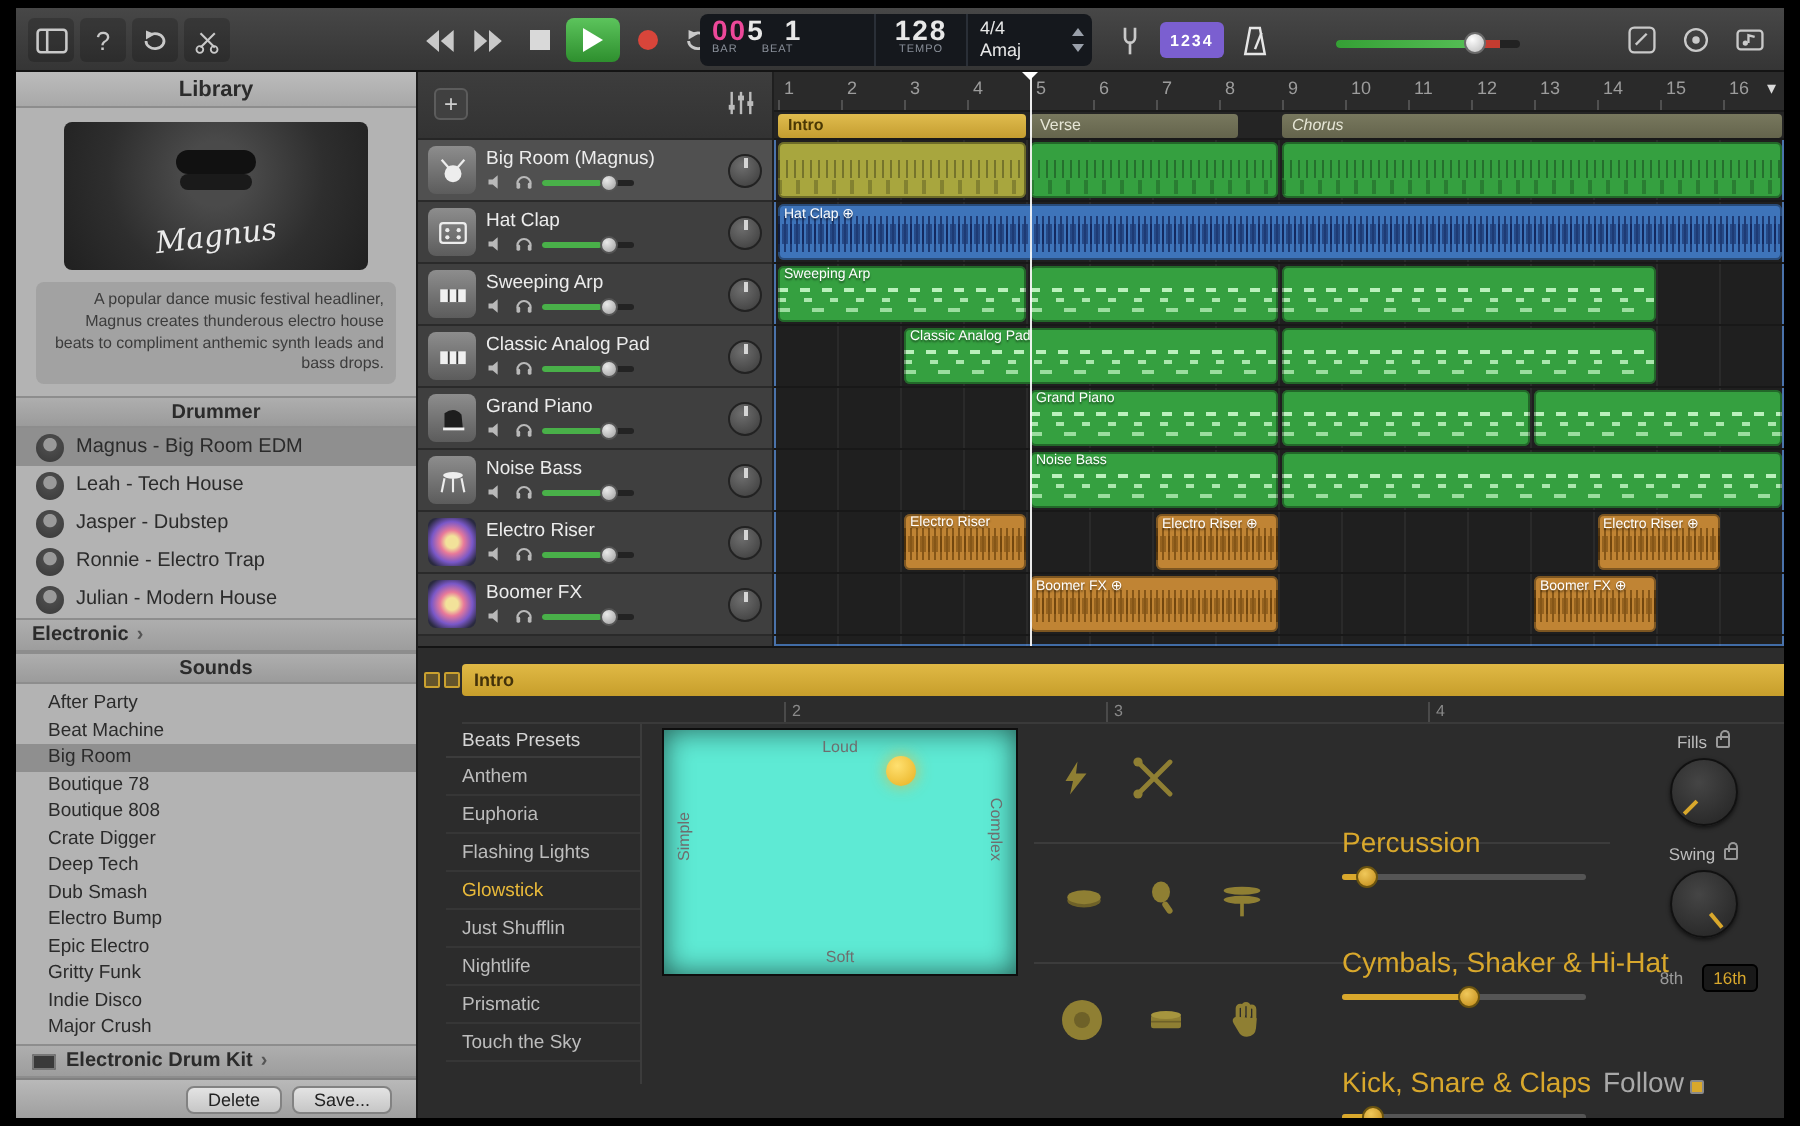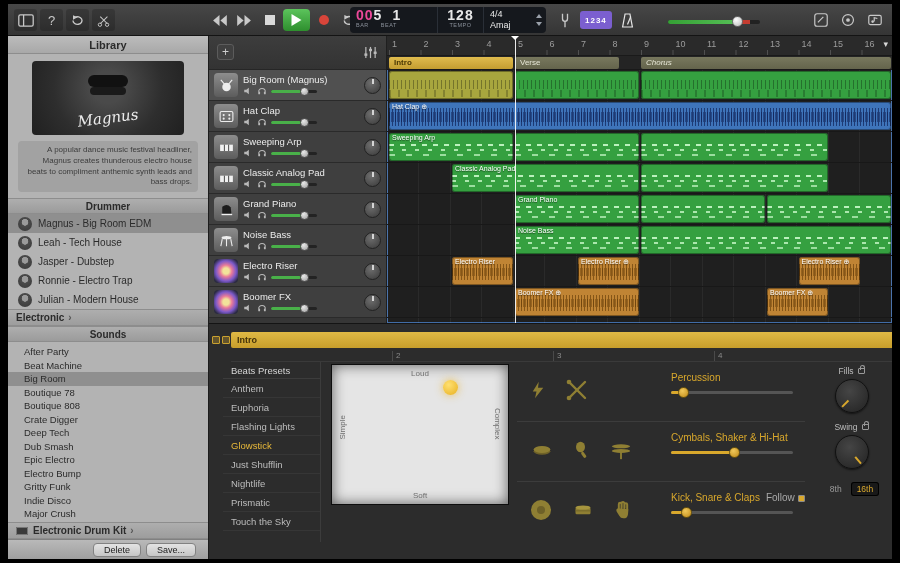--- a/index.html
+++ b/index.html
@@ -165,36 +165,36 @@
                   line-height:16px; padding-left:6px; border-radius:2px 0 0 2px; }
   .ed-ruler { position:absolute; left:22px; top:26px; right:0; height:12px; border-bottom:1px solid #3a3a3a; }
   .edmark { position:absolute; top:1px; font-size:8px; color:#8a8a8a; border-left:1px solid #4a4a4a; padding-left:3px; height:10px; }
   .ed-body { position:absolute; left:0; top:38px; width:100%; height:180px; }
   .presets { position:absolute; left:14px; top:0; width:98px; height:100%; border-right:1px solid #3c3c3c; }
   .ptitle { height:17px; line-height:17px; font-size:9.5px; color:#d6d6d6; padding-left:8px;
             border-bottom:1px solid #3c3c3c; }
   .pitem { height:19px; line-height:19px; font-size:9.5px; color:#bdbdbd; padding-left:8px;
            border-bottom:1px solid #363636; white-space:nowrap; overflow:hidden; }
   .pitem.sel { color:#e8b93a; }
-  .xypad { position:absolute; left:122px; top:2px; width:178px; height:141px; background:#e5e5e5;
+  .xypad { position:absolute; left:122px; top:2px; width:178px; height:124px; background:#5eead4;
            border:1px solid #0e0e0e; box-shadow:inset 0 0 14px rgba(0,0,0,.6); }
   .xy-l { position:absolute; font-size:8px; color:#6e6e6e; }
   .xy-l.top { top:4px; left:50%; transform:translateX(-50%); }
   .xy-l.bottom { bottom:4px; left:50%; transform:translateX(-50%); }
   .xy-l.left { left:-2px; top:50%; transform:rotate(-90deg) translateX(50%); transform-origin:center; }
   .xy-l.right { right:-6px; top:50%; transform:rotate(90deg) translateX(-50%); transform-origin:center; }
   .puck { position:absolute; width:15px; height:15px; border-radius:50%;
           background:radial-gradient(circle at 38% 32%, #ffe070, #e8b020); box-shadow:0 0 8px rgba(235,185,60,.8); }
   .drumzone { position:absolute; left:308px; top:0; width:288px; height:100%; }
   .drow { position:relative; height:60px; border-bottom:1px solid #3c3c3c; }
   .drow:last-child { border-bottom:none; }
   .dicons { position:absolute; left:4px; top:0; height:100%; width:148px; display:flex; align-items:center; gap:18px;
             justify-content:flex-start; padding-left:8px; }
   .dctrl { position:absolute; right:4px; top:10px; width:130px; }
-  .dlabel { font-size:10px; color:#d9a82c; white-space:nowrap; }
+  .dlabel { font-size:14px; color:#d9a82c; white-space:nowrap;margin-top:41px; }
   .dlabel .follow { color:#a9a9a9; margin-left:6px; }
   .fcheck { display:inline-block; width:7px; height:7px; border:1px solid #8a8a8a; border-radius:1px;
             background:#d9a82c; margin-left:3px; vertical-align:-1px; }
   .dslide { position:relative; margin-top:8px; width:122px; height:3px; background:#555; border-radius:2px; }
   .dfill { position:absolute; left:0; top:0; height:100%; background:#d9a82c; border-radius:2px; display:block; }
   .dknob { position:absolute; top:-4px; width:11px; height:11px; border-radius:50%;
            background:radial-gradient(circle at 38% 32%, #f0c85a, #c08a18); border:1px solid #6b5410; display:block; }
   .rightpanel { position:absolute; left:602px; top:0; width:81px; height:100%; display:flex; flex-direction:column;
                 align-items:center; padding-top:4px; }
   .knoblabel { font-size:8.5px; color:#bdbdbd; display:flex; align-items:center; margin-bottom:3px; }
@@ -375,22 +375,22 @@
     <div class="sb-bar">Sounds</div>
     <div id="soundlist" class="soundlist">
           <div class="sitem">After Party</div>
           <div class="sitem">Beat Machine</div>
           <div class="sitem selected">Big Room</div>
           <div class="sitem">Boutique 78</div>
           <div class="sitem">Boutique 808</div>
           <div class="sitem">Crate Digger</div>
           <div class="sitem">Deep Tech</div>
           <div class="sitem">Dub Smash</div>
+          <div class="sitem">Electro Bump</div>
           <div class="sitem">Epic Electro</div>
-          <div class="sitem">Electro Bump</div>
           <div class="sitem">Gritty Funk</div>
           <div class="sitem">Indie Disco</div>
           <div class="sitem">Major Crush</div>
         </div>
     <div class="sb-row kit">
           <span class="kiticon"></span>
           <span>Electronic Drum Kit</span>
           <span class="chev">›</span>
         </div>
     <div class="sb-bottom">

